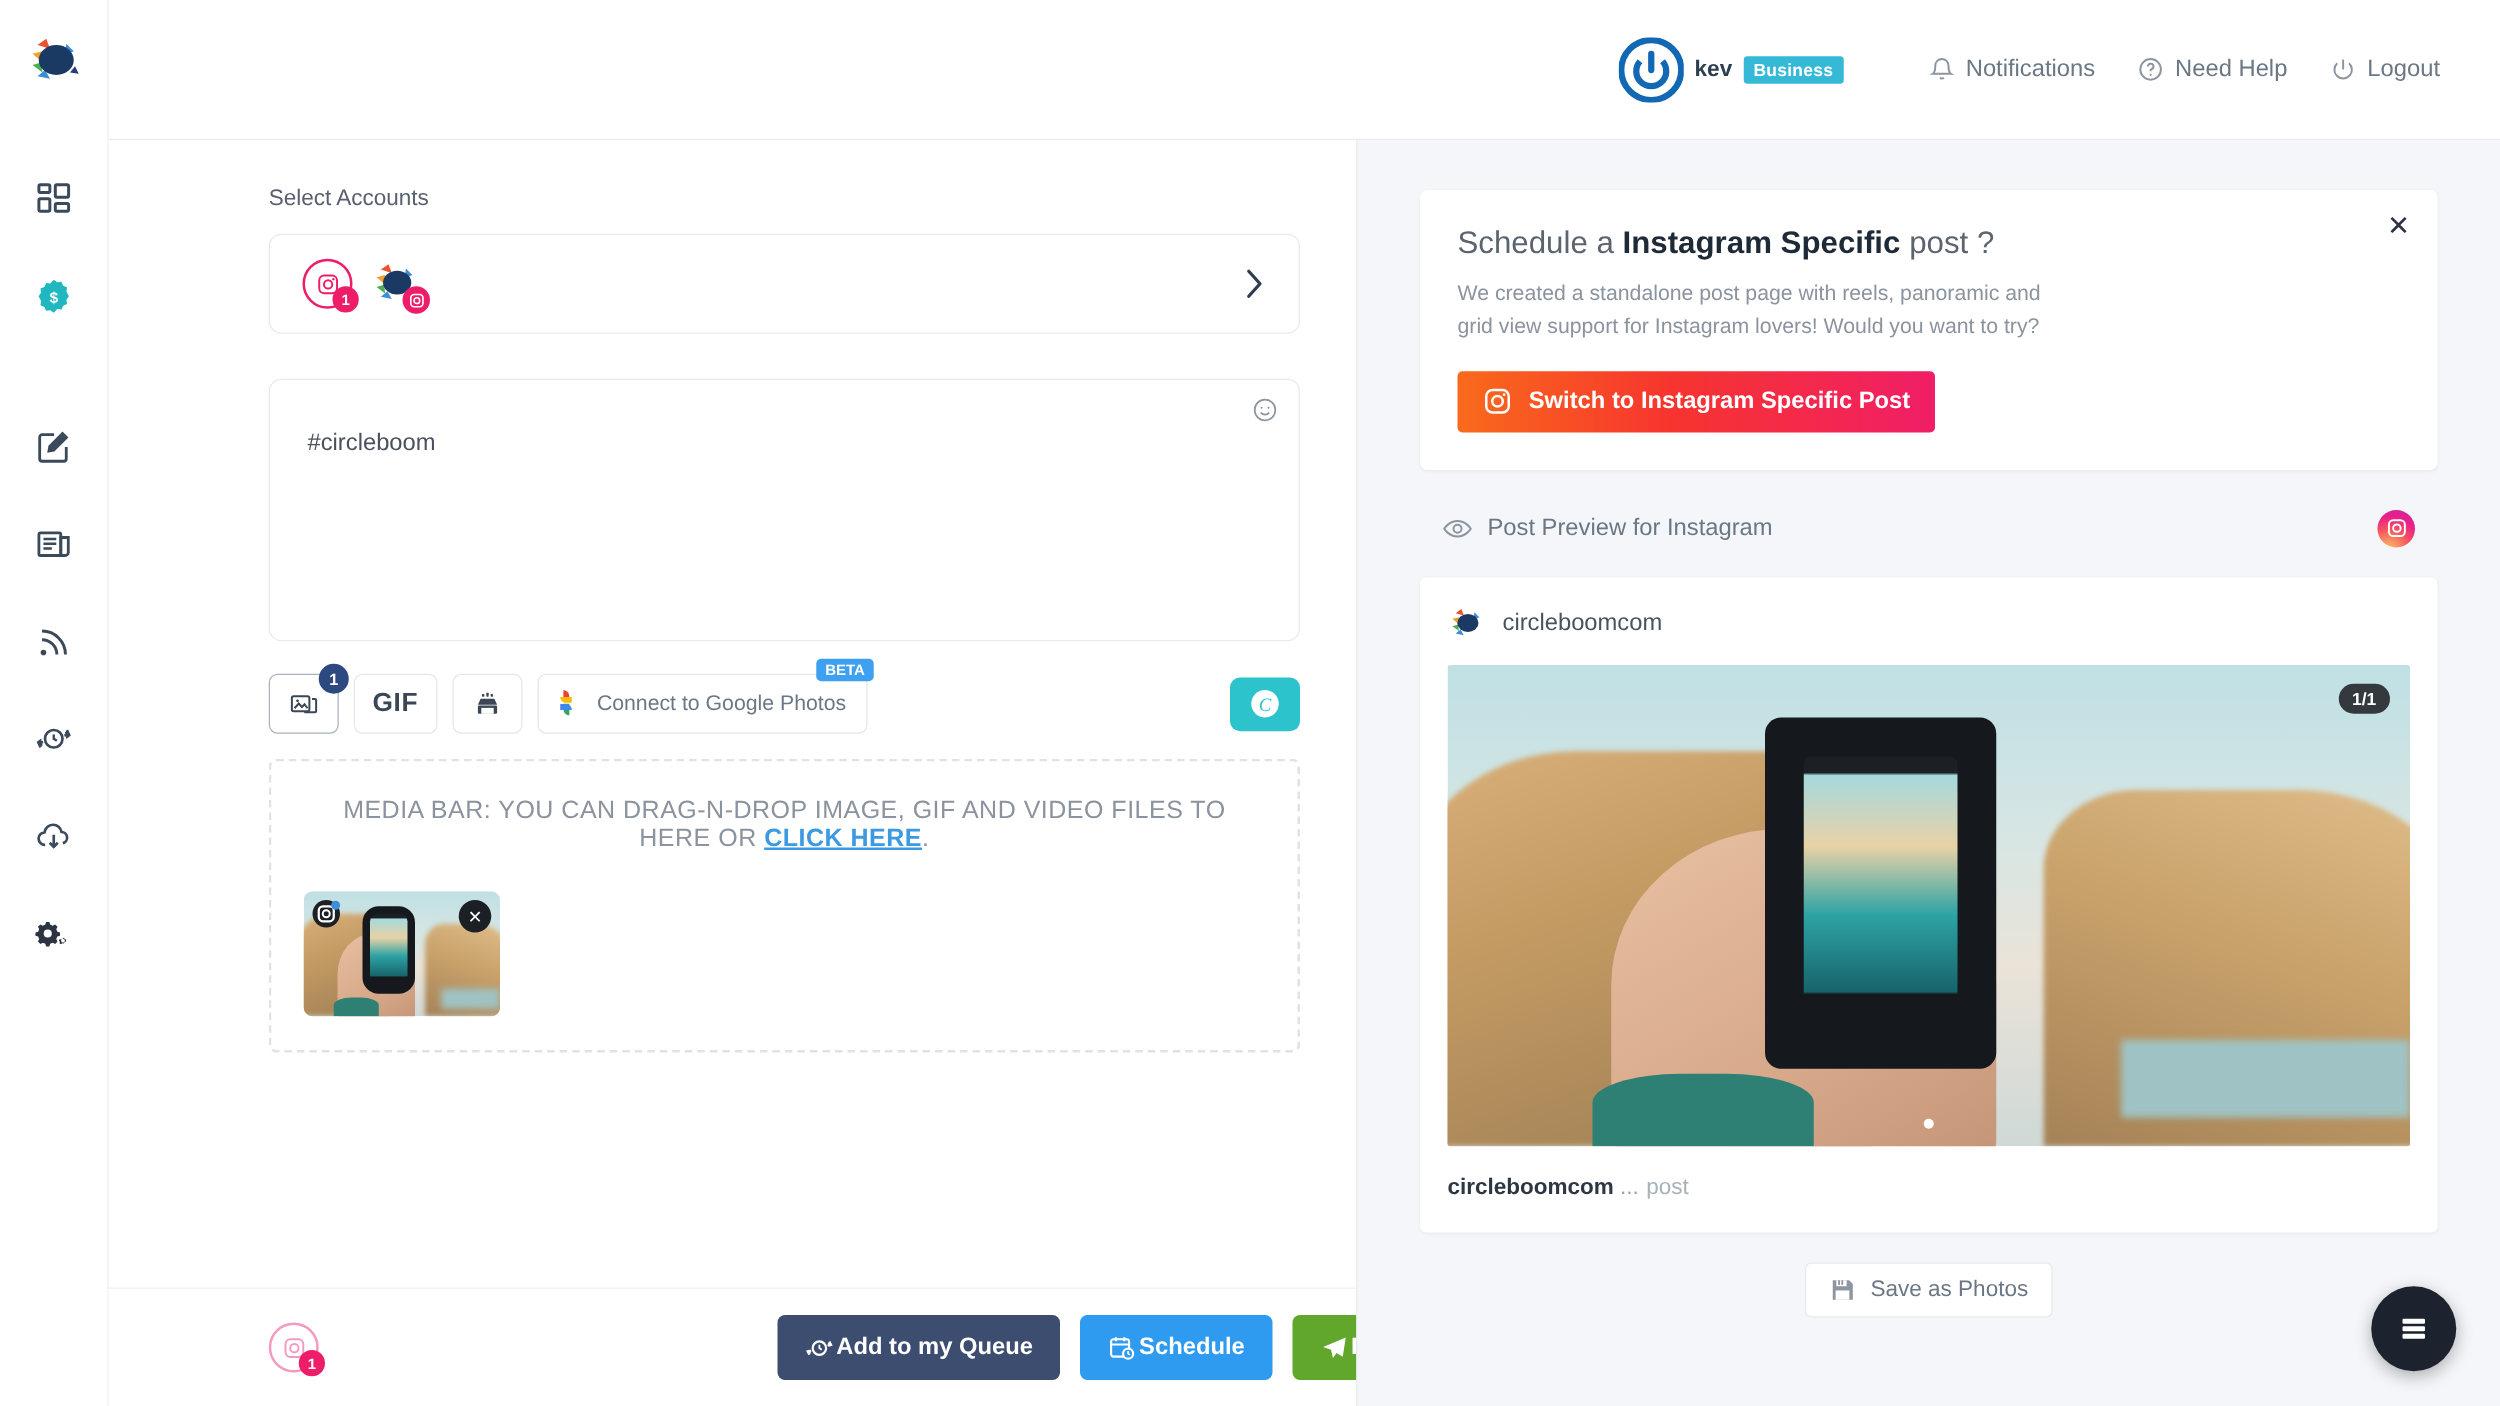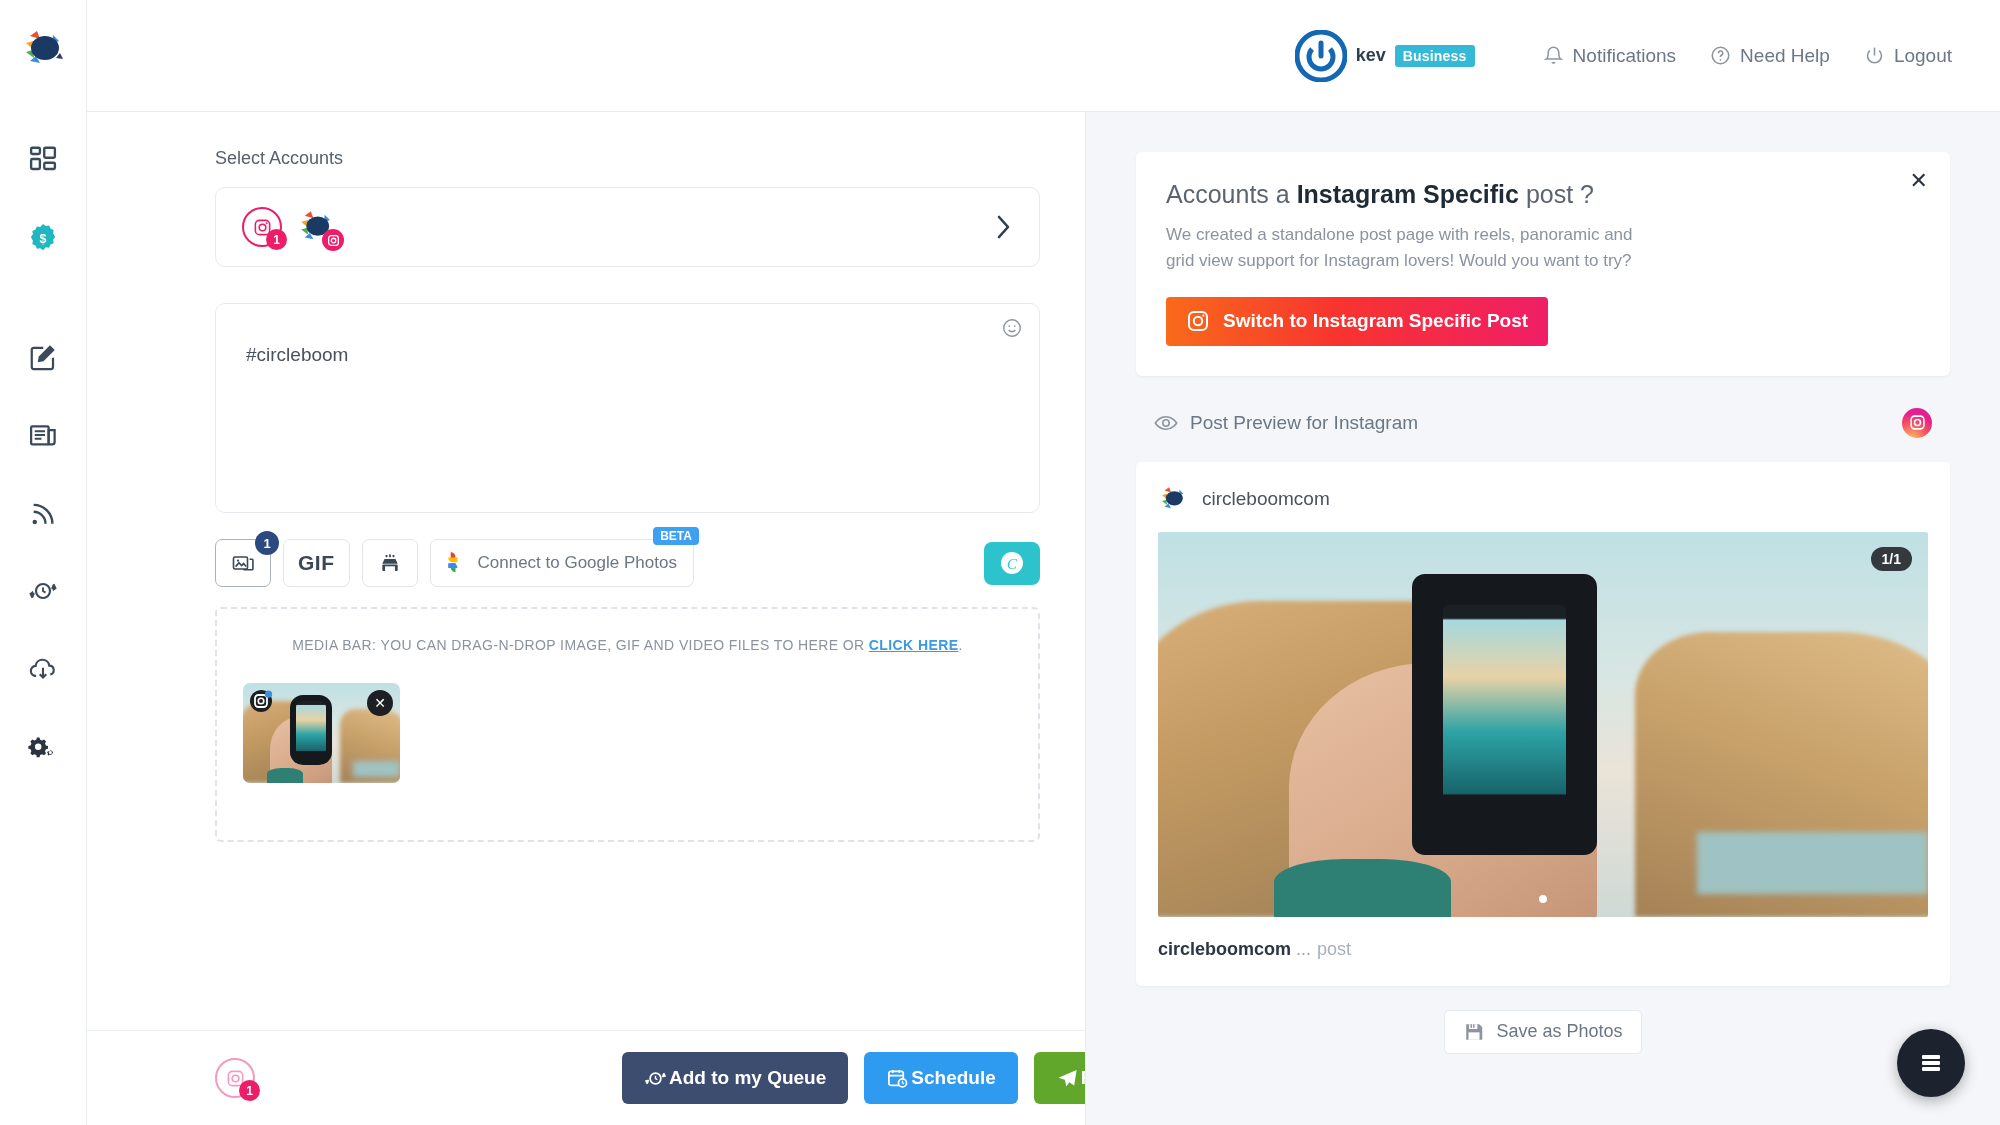--- a/index.html
+++ b/index.html
@@ -94,21 +94,21 @@
   }
   .canva-btn {
     margin-left: auto; width: 56px; height: 43px; border-radius: 8px; background: #2cc3cd;
     display: flex; align-items: center; justify-content: center; cursor: pointer;
   }
 
   .media-bar {
     border: 2px dashed #dfe3e8; border-radius: 6px; max-width: 900px; height: 235px;
     padding: 28px 26px; background: #fff;
   }
-  .media-hint { text-align: center; font-size: 14px; color: #8b939e; letter-spacing: .4px; }
+  .media-hint { text-align: center; font-size: 20px; color: #8b939e; letter-spacing: .4px; }
   .media-hint a { color: #3b9ae1; text-decoration: underline; font-weight: bold; }
   .thumb {
     margin-top: 30px; width: 157px; height: 100px; border-radius: 7px;
     position: relative; overflow: hidden; cursor: pointer;
   }
   .thumb-x {
     position: absolute; top: 7px; right: 7px; width: 26px; height: 26px;
     border-radius: 50%; background: #1c1f24; color: #fff; font-size: 14px;
     display: flex; align-items: center; justify-content: center; cursor: pointer;
   }
@@ -540,21 +540,21 @@
             </button>
           </div>
         </div>
       </div>
 
       <div class="preview">
 
         <div class="promo">
           <span class="promo-close">✕</span>
           <div class="promo-title">
-            <span>Accounts a </span><b>Instagram Specific</b><span> post ?</span>
+            <span>Schedule a </span><b>Instagram Specific</b><span> post ?</span>
           </div>
           <div class="promo-text">We created a standalone post page with reels, panoramic and grid view support for Instagram lovers! Would you want to try?</div>
           <button class="promo-btn">
             <svg width="24" height="24" viewBox="0 0 24 24" fill="none" stroke="#fff" stroke-width="2">
               <rect x="3" y="3" width="18" height="18" rx="5"></rect>
               <circle cx="12" cy="12" r="4.2"></circle>
               <circle cx="17.3" cy="6.7" r="1.1" fill="#fff" stroke="none"></circle>
             </svg>
             <span>Switch to Instagram Specific Post</span>
           </button>

